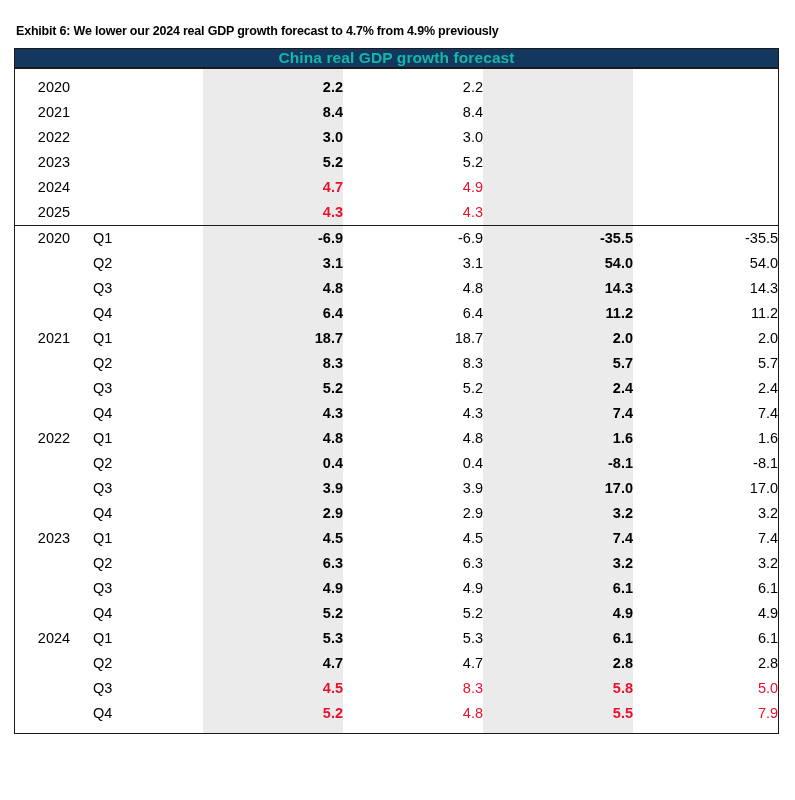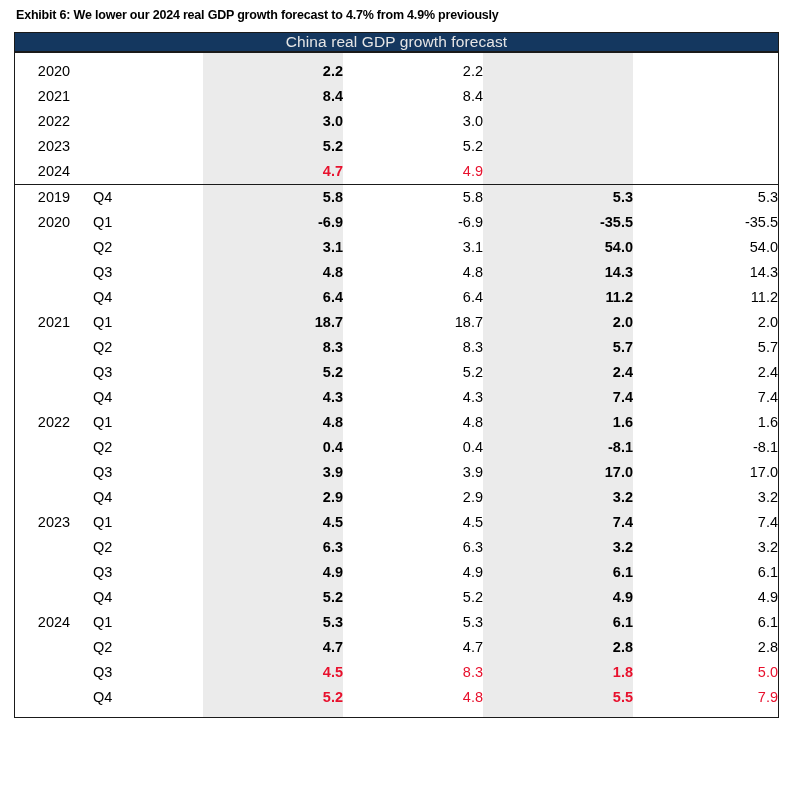--- a/index.html
+++ b/index.html
@@ -17,44 +17,44 @@
     width: 795px;
     height: 800px;
     box-sizing: border-box;
     padding: 8px 14px 0 14px;
     position: relative;
   }
   .exhibit-title {
     font-size: 12.5px;
     font-weight: bold;
     letter-spacing: -0.2px;
-    margin: 0 0 10px 2px;
+    margin: 16px 0 10px 2px;
     white-space: nowrap;
   }
   .table-wrap {
     border: 1px solid #1a1a1a;
     width: 765px;
     box-sizing: border-box;
   }
   table.gdp {
     border-collapse: collapse;
     width: 100%;
     table-layout: fixed;
     font-size: 13.5px;
   }
   table.gdp td, table.gdp th {
     padding: 0;
     margin: 0;
   }
   .banner td {
     background: #14375f;
-    color: #e5e5e5;
+    color: #14b8a6;
     text-align: center;
     font-size: 15.5px;
-    font-weight: normal;
+    font-weight: bold;
     padding: 4px 0 5px 0;
     letter-spacing: 0.1px;
   }
   
   col.c-year { width: 78px; }
   col.c-qtr  { width: 110px; }
   col.c-new-yoy { width: 140px; }
   col.c-prev-yoy { width: 140px; }
   col.c-new-qoq { width: 150px; }
   col.c-prev-qoq { width: 145px; }
@@ -181,38 +181,38 @@
           <td class="num"></td>
         </tr>
         <tr class="datarow">
           <td class="year">2024</td>
           <td class="qtr"></td>
           <td class="num bold shaded red">4.7</td>
           <td class="num red">4.9</td>
           <td class="num bold shaded"></td>
           <td class="num"></td>
         </tr>
+        <tr class="datarow">
+          <td class="year">2025</td>
+          <td class="qtr"></td>
+          <td class="num bold shaded red">4.3</td>
+          <td class="num red">4.3</td>
+          <td class="num bold shaded"></td>
+          <td class="num"></td>
+        </tr>
 
         <tr class="grp-sep">
           <td></td>
           <td></td>
           <td class="shaded"></td>
           <td></td>
           <td class="shaded"></td>
           <td></td>
         </tr>
 
-        <tr class="datarow">
-          <td class="year">2019</td>
-          <td class="qtr">Q4</td>
-          <td class="num bold shaded">5.8</td>
-          <td class="num">5.8</td>
-          <td class="num bold shaded">5.3</td>
-          <td class="num">5.3</td>
-        </tr>
         <tr class="datarow">
           <td class="year">2020</td>
           <td class="qtr">Q1</td>
           <td class="num bold shaded">-6.9</td>
           <td class="num">-6.9</td>
           <td class="num bold shaded">-35.5</td>
           <td class="num">-35.5</td>
         </tr>
         <tr class="datarow">
           <td class="year"></td>
@@ -348,21 +348,21 @@
           <td class="num bold shaded">4.7</td>
           <td class="num">4.7</td>
           <td class="num bold shaded">2.8</td>
           <td class="num">2.8</td>
         </tr>
         <tr class="datarow">
           <td class="year"></td>
           <td class="qtr">Q3</td>
           <td class="num bold shaded red">4.5</td>
           <td class="num red">8.3</td>
-          <td class="num bold shaded red">1.8</td>
+          <td class="num bold shaded red">5.8</td>
           <td class="num red">5.0</td>
         </tr>
         <tr class="datarow">
           <td class="year"></td>
           <td class="qtr">Q4</td>
           <td class="num bold shaded red">5.2</td>
           <td class="num red">4.8</td>
           <td class="num bold shaded red">5.5</td>
           <td class="num red">7.9</td>
         </tr>

